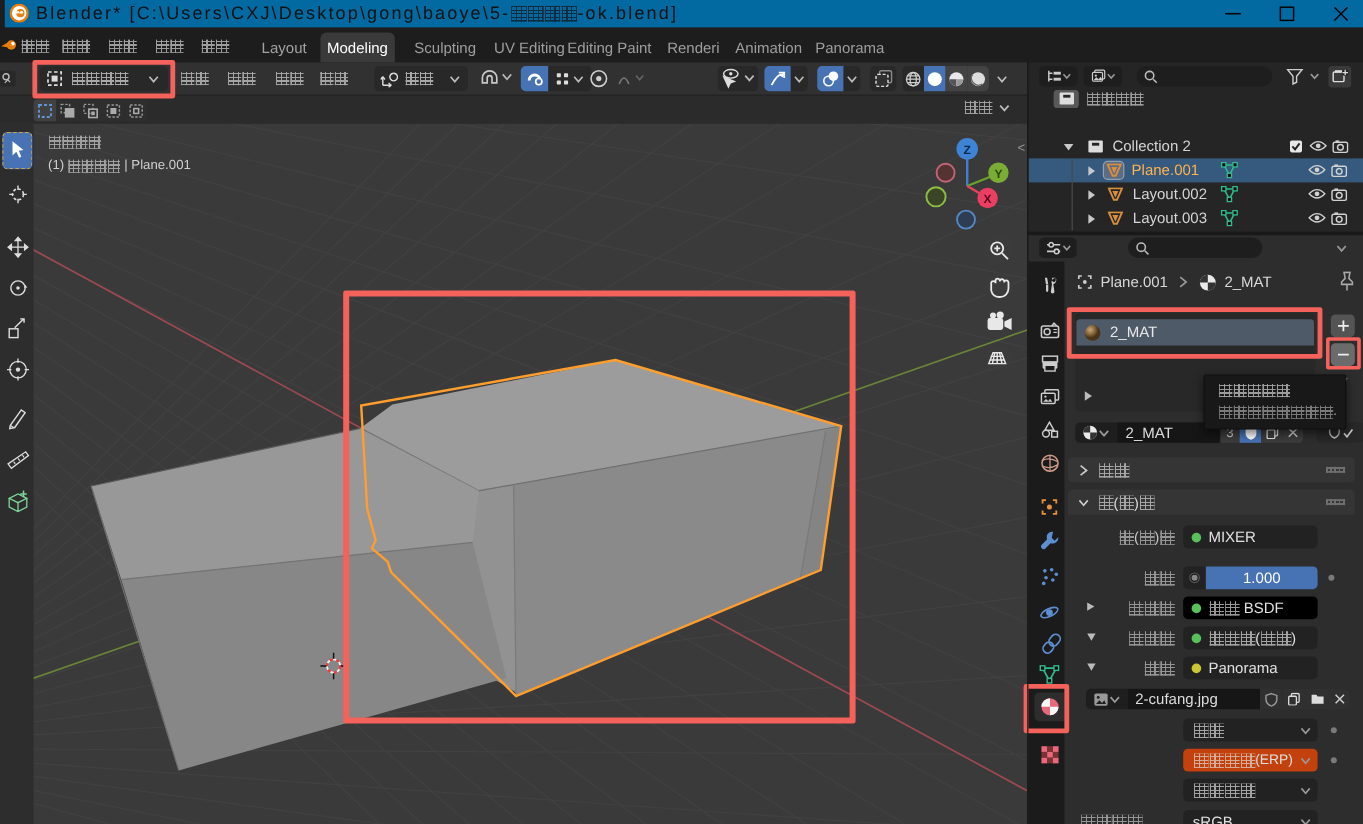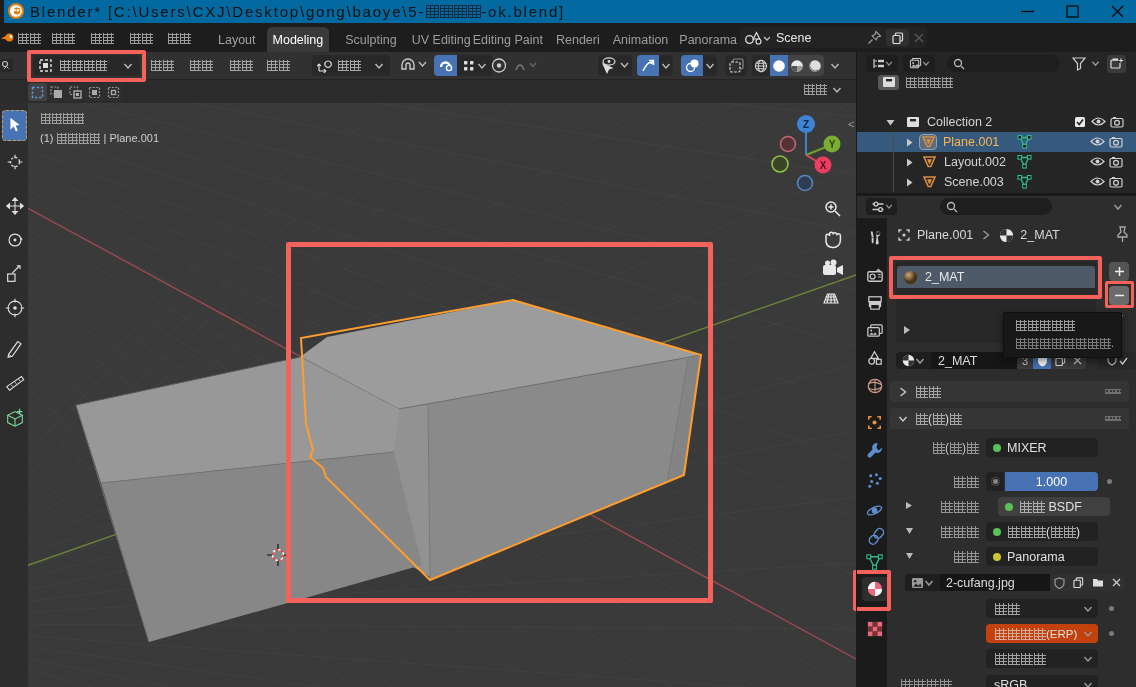--- a/index.html
+++ b/index.html
@@ -44,42 +44,20 @@
       <span style="width:15px"></span>
       <i class="cj" style="width:11px;height:11px;margin:0 0.5px;"></i>
       <i class="cj" style="width:11px;height:11px;margin:0 0.5px;"></i>
       <span style="width:14px"></span>
       <i class="cj" style="width:11px;height:11px;margin:0 0.5px;"></i>
       <i class="cj" style="width:11px;height:11px;margin:0 0.5px;"></i>
     </div>
  <div class="a" style="left:267px;top:4px;width:62px;height:25px;background:#3a3a3a;border-radius:5px 5px 0 0"></div>
  <div class="a" style="left:218px;top:10px;font-size:12.5px;color:#9e9e9e;width:560px">
    <span style="margin-right:17px;color:#a2a2a2">Layout</span><span style="color:#fff;margin-right:22px">Modeling</span><span style="margin-right:15px">Sculpting</span><span style="margin-right:2px">UV Editing</span><span style="margin-right:13px">Editing Paint</span><span style="margin-right:13px">Renderi</span><span style="margin-right:11px">Animation</span><span>Panorama</span>
- </div>
- <div class="a fx" style="left:740px;top:4px;width:187px;height:21px;background:#232323;border-radius:4px">
-  <svg style="margin-left:4px" width="26" height="14" viewBox="0 0 26 14">
-   <circle cx="5.5" cy="8.5" r="3.8" fill="none" stroke="#ddd" stroke-width="1.3"></circle>
-   <path d="M12.5 1.5 l3.2 6.5 h-6.4Z" fill="none" stroke="#ddd" stroke-width="1.2"></path>
-   <circle cx="14.5" cy="10.5" r="2.5" fill="#1d1d1d" stroke="#ddd" stroke-width="1.2"></circle>
-   <path d="M20 6 l3 3 3-3" fill="none" stroke="#bbb" stroke-width="1.4"></path>
-  </svg>
-  <span style="color:#e8e8e8;font-size:12.5px;margin-left:6px">Scene</span>
-  <svg class="a" style="left:127px;top:3px" width="15" height="15" viewBox="0 0 15 15">
-   <path d="M9 1.5 l4.5 4.5 -2.8 .8 -1.5 3 -4-4 3-1.5Z" fill="none" stroke="#999" stroke-width="1.2"></path>
-        <path d="M5.5 9.5 L1.5 13.5" stroke="#999" stroke-width="1.2"></path>
-  </svg>
-  <div class="fx a" style="left:146px;top:2px;width:23px;height:17px;background:#303030;border-radius:3px;justify-content:center">
-   <svg width="12" height="12" viewBox="0 0 12 12">
-          <rect x="3.5" y="1" width="7" height="8" rx="1" fill="none" stroke="#ddd" stroke-width="1.2"></rect>
-          <rect x="1" y="3.5" width="7" height="8" rx="1" fill="#303030" stroke="#ddd" stroke-width="1.2"></rect>
-        </svg>
-  </div>
-  <svg class="a" style="left:173px;top:5px" width="12" height="12" viewBox="0 0 12 12">
-        <path d="M2 2 l8 8 M10 2 l-8 8" stroke="#555" stroke-width="1.5"></path>
-      </svg>
  </div>
 </div>
 <div class="a" style="left:0;top:52px;width:856px;height:27px;background:#313131">
  <svg class="a" style="left:0;top:5px" width="16" height="17" viewBox="0 0 16 17">
   <rect x="0" y="2" width="13" height="13" rx="2" fill="#282828"></rect>
   <circle cx="5" cy="7" r="2.5" fill="none" stroke="#bbb" stroke-width="1.2"></circle>
       <path d="M4 12 l2.5-2.5 2 2" stroke="#bbb" fill="none"></path>
  </svg>
  <div class="a fx btn" style="left:33px;top:3px;width:107px;height:21px">
   <svg style="margin-left:6px" width="13" height="13" viewBox="0 0 13 13">
@@ -611,21 +589,21 @@
   <div class="a" style="left:36px;top:0;width:1px;height:20px;background:#4a4a4a"></div>
   <svg class="a" style="left:49px;top:6px" width="7" height="9" viewBox="0 0 7 9">
         <path d="M1 0.5 l5.5 4 L1 8.5Z" fill="#c9c9c9"></path>
       </svg>
   <span class="fx" style="margin-left:63px;width:18px;height:16px;justify-content:center">
         <svg width="13" height="12" viewBox="0 0 13 12">
           <path d="M1 1 h11 l-4.2 9.5 h-2.6Z" fill="none" stroke="#d98e3f" stroke-width="1.6"></path>
           <path d="M4 3.2 h5 l-2.5 5.5Z" fill="#d98e3f"></path>
         </svg>
       </span>
-  <span style="margin-left:6px;color:#d4d4d4;font-size:12.5px">Scene.003</span>
+  <span style="margin-left:6px;color:#d4d4d4;font-size:12.5px">Layout.003</span>
   <span class="a" style="left:160px;top:3px">
         <svg width="15" height="14" viewBox="0 0 15 14">
           <path d="M3 2.5 L12 2.5 L7.5 11Z" fill="none" stroke="#2fbc8e" stroke-width="1.3"></path>
           <g fill="#0e0e0e" stroke="#2fbc8e" stroke-width="1.1">
             <rect x="1" y="0.5" width="3.6" height="3.6"></rect>
             <rect x="10.4" y="0.5" width="3.6" height="3.6"></rect>
             <rect x="5.7" y="9.4" width="3.6" height="3.6"></rect>
           </g>
         </svg>
       </span>
@@ -927,21 +905,21 @@
     <span class="a" style="left:48px;top:305px">
       <svg width="8" height="9" viewBox="0 0 8 9">
         <path d="M1 1 l6 3.5 L1 8Z" fill="#bbb"></path>
       </svg>
     </span>
     <div class="a fx" style="left:62px;top:301px;width:60px;height:19px;justify-content:flex-end;color:#c7c7c7">
       <i class="cj" style="width:12px;height:12px;margin:0 0.5px;"></i>
       <i class="cj" style="width:12px;height:12px;margin:0 0.5px;"></i>
       <i class="cj" style="width:12px;height:12px;margin:0 0.5px;"></i>
     </div>
-    <div class="a fx" style="left:141px;top:301px;width:112px;height:19px;background:#404040;border-radius:4px">
+    <div class="a fx" style="left:129px;top:301px;width:112px;height:19px;background:#000000;border-radius:4px">
       <span style="width:8px;height:8px;border-radius:50%;background:#59c159;margin-left:7px;flex:none"></span>
       <span class="fx" style="margin-left:6px;color:#e0e0e0;font-size:12.5px"><i class="cj" style="width:12px;height:12px;margin:0 0.5px;"></i><i class="cj" style="width:12px;height:12px;margin:0 0.5px;"></i>&nbsp;BSDF</span>
     </div>
     <span class="a" style="left:48px;top:331px">
       <svg width="9" height="8" viewBox="0 0 9 8">
         <path d="M1 1 h7 L4.5 7Z" fill="#bbb"></path>
       </svg>
     </span>
     <div class="a fx" style="left:62px;top:326px;width:60px;height:19px;justify-content:flex-end;color:#c7c7c7">
       <i class="cj" style="width:12px;height:12px;margin:0 0.5px;"></i>

